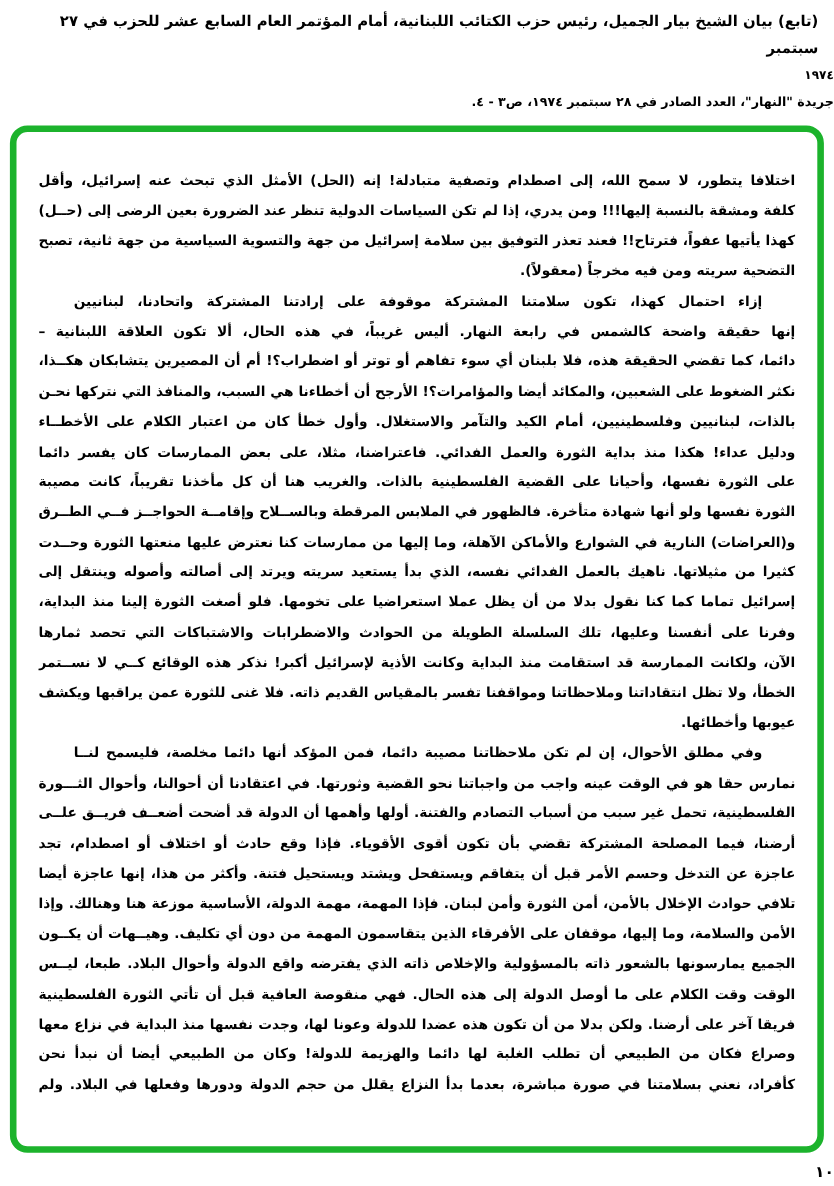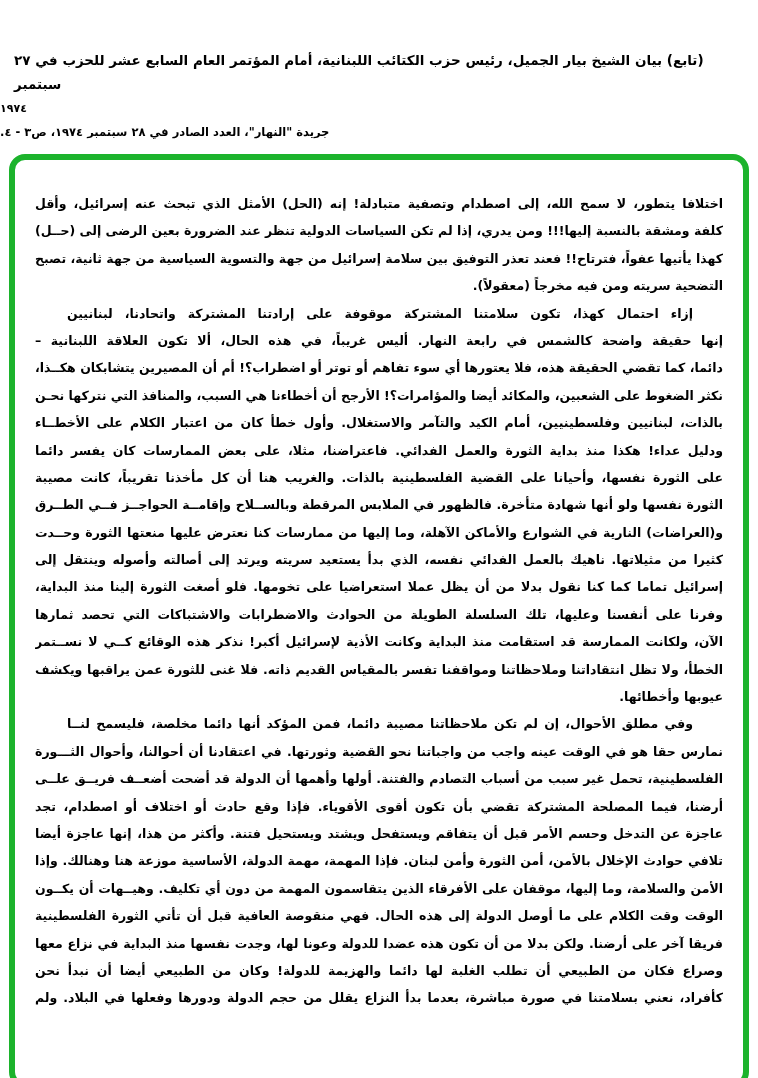--- a/index.html
+++ b/index.html
@@ -11,24 +11,23 @@
   }
   .page {
     position: relative;
     width: 758px;
     height: 1078px;
     background: #ffffff;
     overflow: hidden;
   }
   .header {
     direction: rtl;
-    text-align: left;
+    text-align: right;
     font-weight: bold;
     padding-top: 8px;
-    margin-top: 40px;
   }
   .h-line1 {
     font-size: 13.5px;
     line-height: 24px;
     padding: 0 14px;
   }
   .h-line2 {
     font-size: 11px;
     line-height: 26px;
     letter-spacing: 1px;
@@ -89,21 +88,21 @@
     <div class="text-body">
         <div class="para">
           <div class="line">اختلافا يتطور، لا سمح الله، إلى اصطدام وتصفية متبادلة! إنه (الحل) الأمثل الذي تبحث عنه إسرائيل، وأقل (الحلول)</div>
           <div class="line">كلفة ومشقة بالنسبة إليها!!! ومن يدري، إذا لم تكن السياسات الدولية تنظر عند الضرورة بعين الرضى إلى (حــل)</div>
           <div class="line">كهذا يأتيها عفواً، فترتاح!! فعند تعذر التوفيق بين سلامة إسرائيل من جهة والتسوية السياسية من جهة ثانية، تصبح</div>
           <div class="line last-short">التضحية سريته ومن فيه مخرجاً (معقولاً).</div>
         </div>
         <div class="para">
           <div class="line indent">إزاء احتمال كهذا، تكون سلامتنا المشتركة موقوفة على إرادتنا المشتركة واتحادنا، لبنانيين وفلســطينيين.</div>
           <div class="line">إنها حقيقة واضحة كالشمس في رابعة النهار. أليس غريباً، في هذه الحال، ألا تكون العلاقة اللبنانية – الفلســطينية</div>
-          <div class="line">دائما، كما تقضي الحقيقة هذه، فلا يعتورها أي سوء تفاهم أو توتر أو اضطراب؟! أم أن المصيرين يتشابكان هكــذا،</div>
+          <div class="line">دائما، كما تقضي الحقيقة هذه، فلا بلبنان أي سوء تفاهم أو توتر أو اضطراب؟! أم أن المصيرين يتشابكان هكــذا،</div>
           <div class="line">نكثر الضغوط على الشعبين، والمكائد أيضا والمؤامرات؟! الأرجح أن أخطاءنا هي السبب، والمنافذ التي نتركها نحـن</div>
           <div class="line">بالذات، لبنانيين وفلسطينيين، أمام الكيد والتآمر والاستغلال. وأول خطأ كان من اعتبار الكلام على الأخطــاء مذمــة</div>
           <div class="line">ودليل عداء! هكذا منذ بداية الثورة والعمل الفدائي. فاعتراضنا، مثلا، على بعض الممارسات كان يفسر دائما اعتراضا</div>
           <div class="line">على الثورة نفسها، وأحيانا على القضية الفلسطينية بالذات. والغريب هنا أن كل مأخذنا تقريباً، كانت مصيبة بشهادة</div>
           <div class="line">الثورة نفسها ولو أنها شهادة متأخرة. فالظهور في الملابس المرقطة وبالســلاح وإقامــة الحواجــز فــي الطــرق</div>
           <div class="line">و(العراضات) النارية في الشوارع والأماكن الآهلة، وما إليها من ممارسات كنا نعترض عليها منعتها الثورة وحــدت</div>
           <div class="line">كثيرا من مثيلاتها. ناهيك بالعمل الفدائي نفسه، الذي بدأ يستعيد سريته ويرتد إلى أصالته وأصوله وينتقل إلى داخــل</div>
           <div class="line">إسرائيل تماما كما كنا نقول بدلا من أن يظل عملا استعراضيا على تخومها. فلو أصغت الثورة إلينا منذ البداية، لكنــا</div>
           <div class="line">وفرنا على أنفسنا وعليها، تلك السلسلة الطويلة من الحوادث والاضطرابات والاشتباكات التي تحصد ثمارها المــــرة</div>
           <div class="line">الآن، ولكانت الممارسة قد استقامت منذ البداية وكانت الأذية لإسرائيل أكبر! نذكر هذه الوقائع كــي لا نســتمر فــي</div>
@@ -111,20 +110,21 @@
           <div class="line last-short">عيوبها وأخطائها.</div>
         </div>
         <div class="para">
           <div class="line indent">وفي مطلق الأحوال، إن لم تكن ملاحظاتنا مصيبة دائما، فمن المؤكد أنها دائما مخلصة، فليسمح لنــا بــأن</div>
           <div class="line">نمارس حقا هو في الوقت عينه واجب من واجباتنا نحو القضية وثورتها. في اعتقادنا أن أحوالنا، وأحوال الثـــورة</div>
           <div class="line">الفلسطينية، تحمل غير سبب من أسباب التصادم والفتنة. أولها وأهمها أن الدولة قد أضحت أضعــف فريــق علــى</div>
           <div class="line">أرضنا، فيما المصلحة المشتركة تقضي بأن تكون أقوى الأقوياء. فإذا وقع حادث أو اختلاف أو اصطدام، تجد نفســها</div>
           <div class="line">عاجزة عن التدخل وحسم الأمر قبل أن يتفاقم ويستفحل ويشتد ويستحيل فتنة. وأكثر من هذا، إنها عاجزة أيضا عـن</div>
           <div class="line">تلافي حوادث الإخلال بالأمن، أمن الثورة وأمن لبنان. فإذا المهمة، مهمة الدولة، الأساسية موزعة هنا وهنالك. وإذا</div>
           <div class="line">الأمن والسلامة، وما إليها، موقفان على الأفرقاء الذين يتقاسمون المهمة من دون أي تكليف. وهيــهات أن يكــون</div>
+          <div class="line">الجميع يمارسونها بالشعور ذاته بالمسؤولية والإخلاص ذاته الذي يفترضه واقع الدولة وأحوال البلاد. طبعا، ليــس</div>
           <div class="line">الوقت وقت الكلام على ما أوصل الدولة إلى هذه الحال. فهي منقوصة العافية قبل أن تأتي الثورة الفلسطينية وتصبح</div>
           <div class="line">فريقا آخر على أرضنا. ولكن بدلا من أن تكون هذه عضدا للدولة وعونا لها، وجدت نفسها منذ البداية في نزاع معها</div>
           <div class="line">وصراع فكان من الطبيعي أن تطلب الغلبة لها دائما والهزيمة للدولة! وكان من الطبيعي أيضا أن نبدأ نحن اللبنانيين،</div>
           <div class="line">كأفراد، نعني بسلامتنا في صورة مباشرة، بعدما بدأ النزاع يقلل من حجم الدولة ودورها وفعلها في البلاد. ولم تدرك</div>
         </div>
       </div>
   </div>
 
   <div class="page-number">١٠</div>
 

